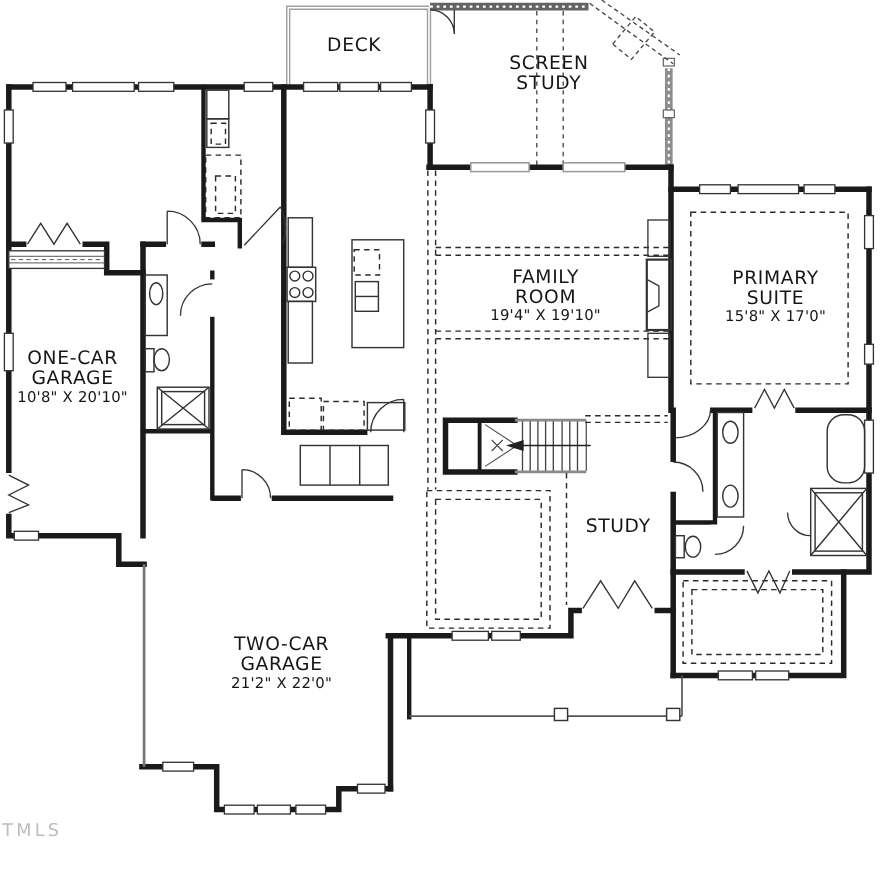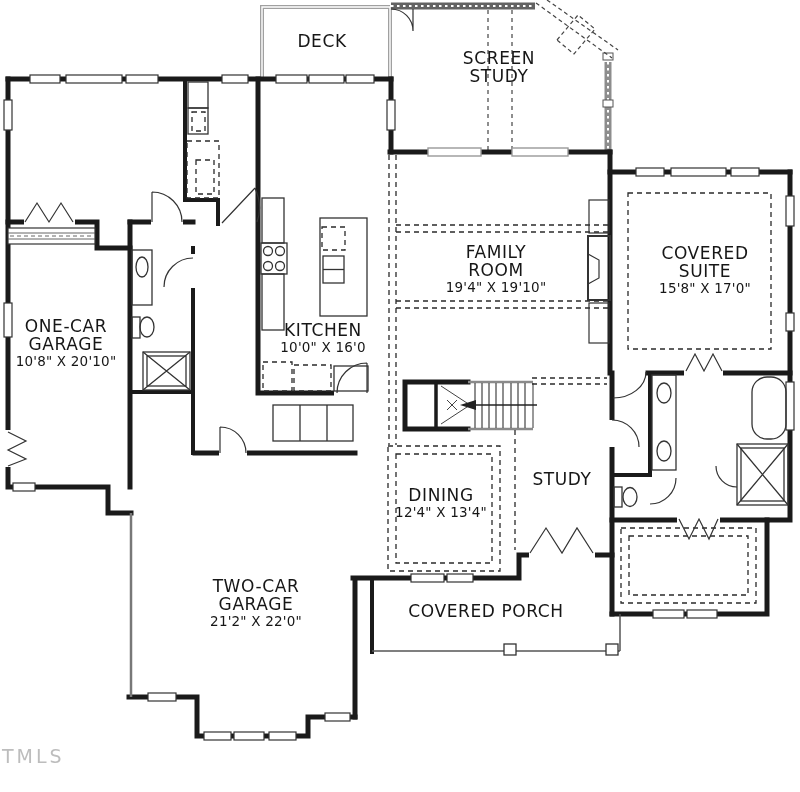--- a/index.html
+++ b/index.html
@@ -3,21 +3,21 @@
 <meta charset="utf-8">
 <style>
   html,body{margin:0;padding:0;background:#fff;}
   .plan{position:relative;width:800px;height:792px;background:#fff;overflow:hidden;
         font-family:"DejaVu Sans","Liberation Sans",sans-serif;}
   .plan svg{position:absolute;left:0;top:0;}
   .lbl{position:absolute;transform:translateX(-50%);text-align:center;color:#161616;
        line-height:1.06;white-space:nowrap;}
   .nm{font-size:17px;letter-spacing:.6px;}
   .dm{font-size:13.5px;letter-spacing:.2px;margin-top:1px;}
-  .wm{position:absolute;left:2px;top:745px;color:#bdbdbd;font-size:19px;letter-spacing:3px;}
+  .wm{position:absolute;left:2px;top:745px;color:#bdbdbd;font-size:16px;letter-spacing:3px;}
 </style>
 </head>
 <body>
 
 <div class="plan">
 
 <svg width="800" height="792" viewBox="0 0 800 792">
   <rect width="800" height="792" fill="#fff"></rect>
 
   <g fill="none">
@@ -237,49 +237,38 @@
 
 
 
   <div class="lbl" style="left:496px;top:243px">
     <div class="nm">FAMILY</div>
     <div class="nm">ROOM</div>
     <div class="dm">19'4" X 19'10"</div>
   </div>
 
   <div class="lbl" style="left:705px;top:244px">
-    <div class="nm">COVERED</div>
+    <div class="nm">PRIMARY</div>
     <div class="nm">SUITE</div>
     <div class="dm">15'8" X 17'0"</div>
   </div>
 
   <div class="lbl" style="left:66px;top:317px">
     <div class="nm">ONE-CAR</div>
     <div class="nm">GARAGE</div>
     <div class="dm">10'8" X 20'10"</div>
   </div>
 
-  <div class="lbl" style="left:323px;top:321px">
-    <div class="nm">KITCHEN</div>
-    <div class="dm">10'0" X 16'0</div>
-  </div>
-
-  <div class="lbl" style="left:441px;top:486px">
-    <div class="nm">DINING</div>
-    <div class="dm">12'4" X 13'4"</div>
-  </div>
+
 
   <div class="lbl" style="left:562px;top:470px">
     <div class="nm">STUDY</div>
   </div>
 
   <div class="lbl" style="left:256px;top:577px">
     <div class="nm">TWO-CAR</div>
     <div class="nm">GARAGE</div>
     <div class="dm">21'2" X 22'0"</div>
   </div>
 
-  <div class="lbl" style="left:486px;top:602px">
-    <div class="nm">COVERED PORCH</div>
-  </div>
 
   <div class="wm">TMLS</div>
 </div>
 
 </body></html>

